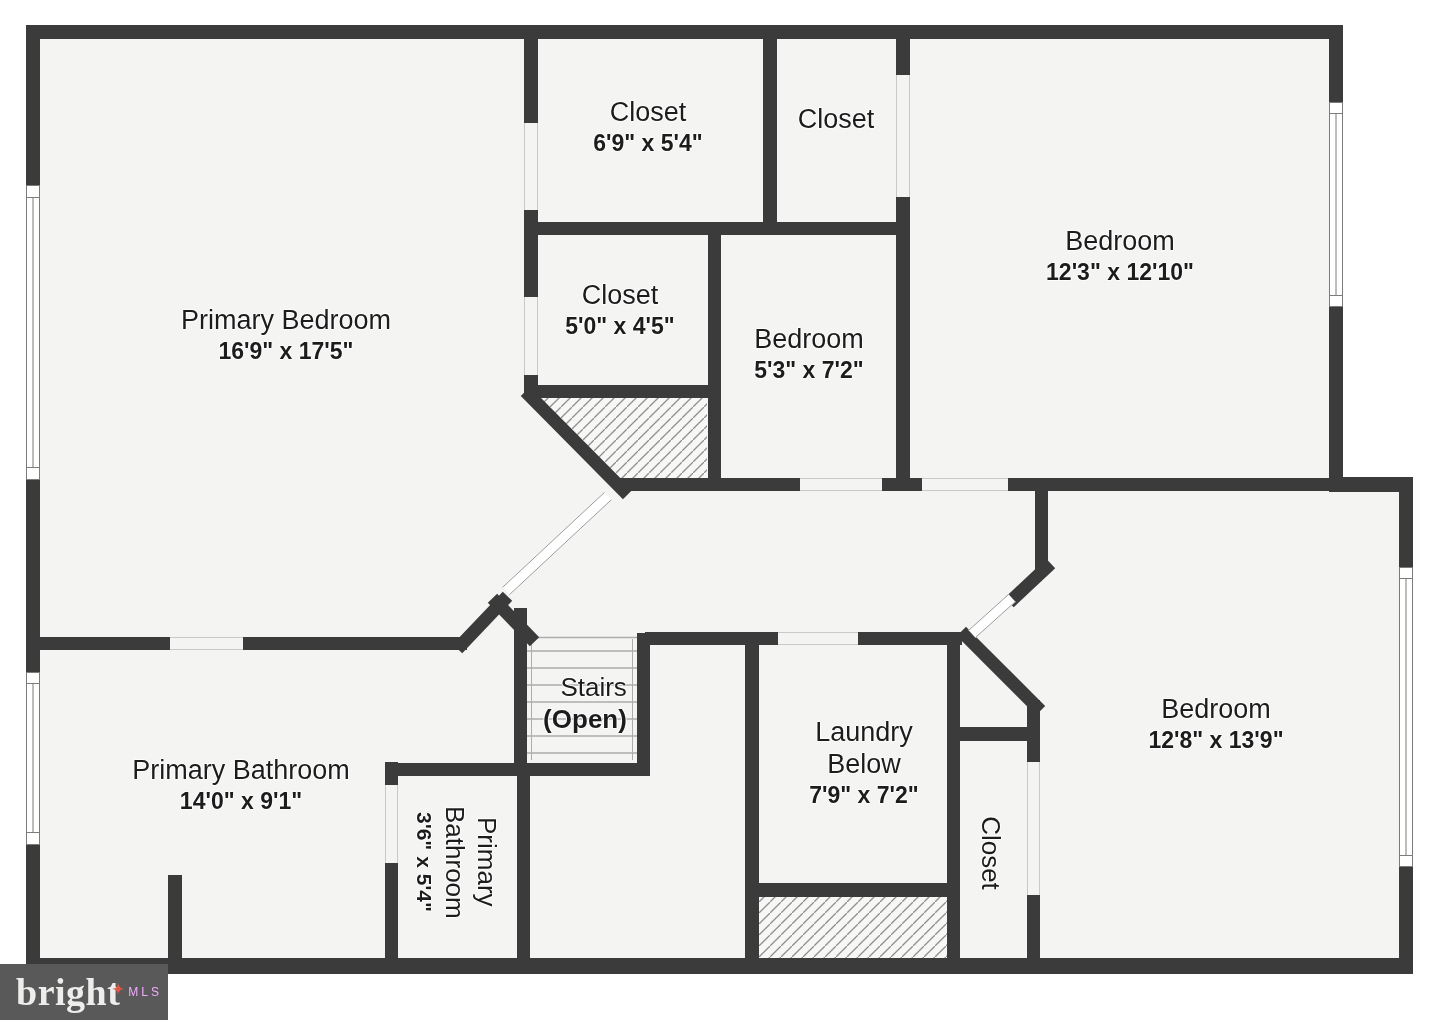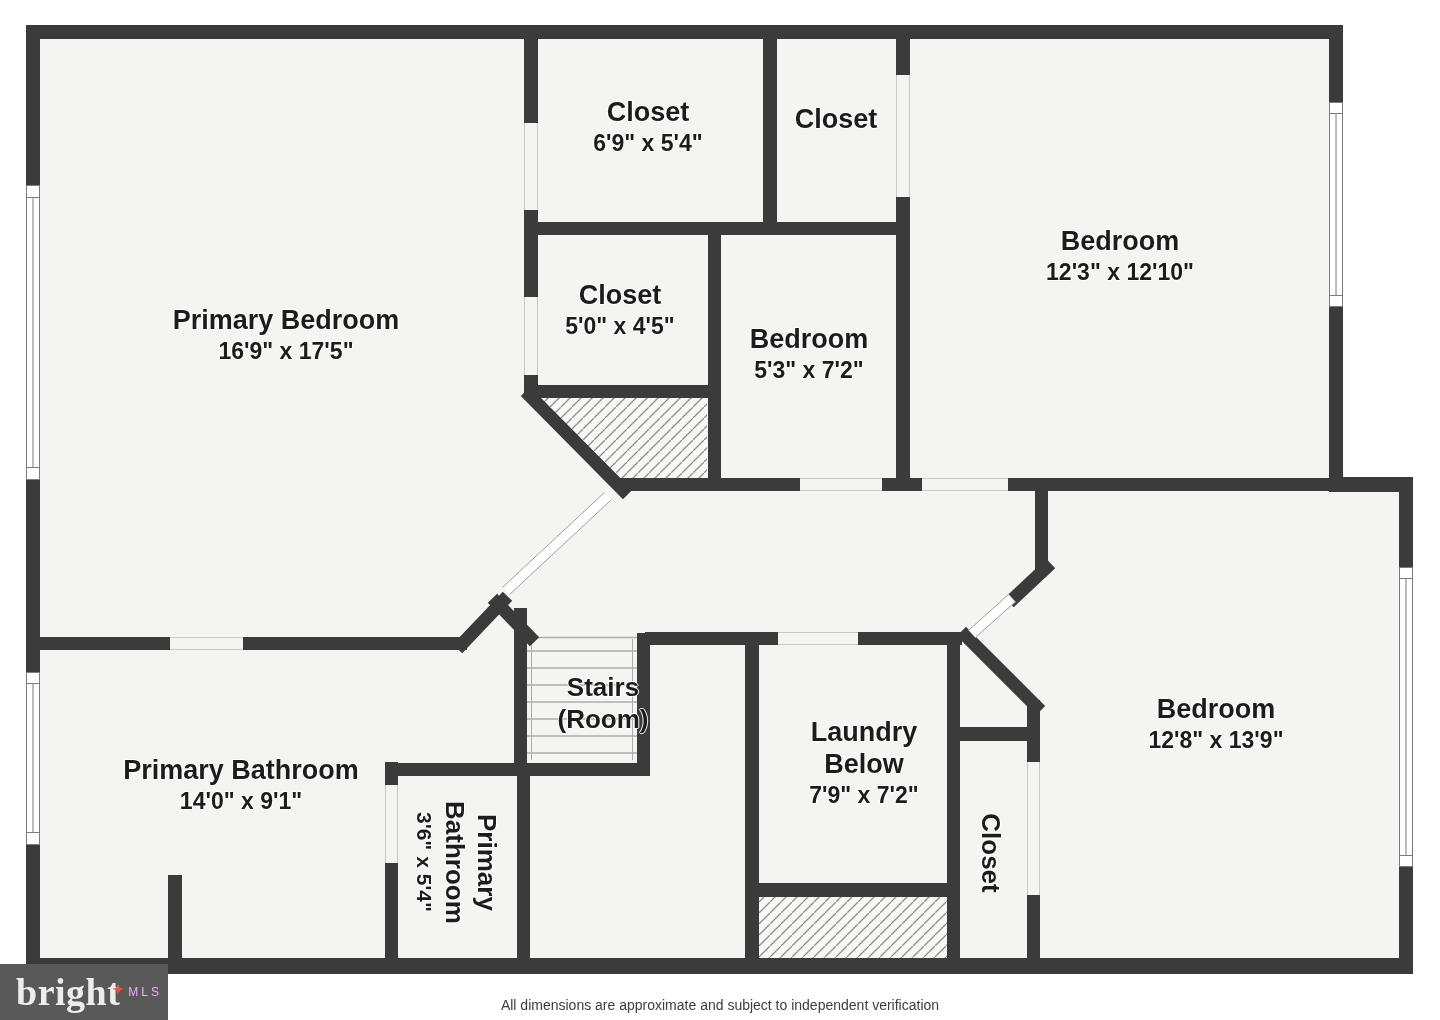--- a/index.html
+++ b/index.html
@@ -5,21 +5,21 @@
   html,body{margin:0;padding:0;background:#ffffff;}
   .plan{position:relative;width:1440px;height:1020px;background:#ffffff;overflow:hidden;
         font-family:"Liberation Sans",sans-serif;}
   .plan svg{position:absolute;left:0;top:0;}
   .wall{fill:#3b3b3b;}
   .wline{stroke:#3b3b3b;stroke-width:13;stroke-linecap:square;}
   .label{position:absolute;transform:translate(-50%,-50%);text-align:center;color:#1c1c1c;
          white-space:nowrap;z-index:5;
          text-shadow:0 1px 0 rgba(255,255,255,.85),0 -1px 0 rgba(255,255,255,.85),
                      1px 0 0 rgba(255,255,255,.85),-1px 0 0 rgba(255,255,255,.85);}
-  .rname{font-size:27px;font-weight:bold;line-height:1.18;}
+  .rname{font-size:27px;font-weight:normal;line-height:1.18;}
   .rdims{font-size:23px;font-weight:bold;line-height:1.3;}
   .rsub{font-size:26px;font-weight:bold;line-height:1.25;}
   .label-stairs .rname{font-size:26px;}
   .label-laundry .rname{white-space:normal;width:150px;margin:0 auto;}
   .label-open .rname{font-size:27px;}
   .vert{writing-mode:vertical-rl;white-space:normal;}
   .vert .rname{font-size:26px;line-height:1.25;}
   .vert .rdims{font-size:21px;line-height:1.3;}
   .vert-pb .rname{height:170px;}
   .logo{position:absolute;left:0;top:964px;width:168px;height:56px;background:#59595a;
@@ -204,38 +204,37 @@
     <div class="rdims">5'3" x 7'2"</div>
   </div>
   <div class="label" style="left:241px;top:786px;">
     <div class="rname">Primary Bathroom</div>
     <div class="rdims">14'0" x 9'1"</div>
   </div>
   <div class="label vert vert-pb" style="left:457px;top:862px;">
     <div class="rname">Primary Bathroom</div>
     <div class="rdims">3'6" x 5'4"</div>
   </div>
-  <div class="label label-stairs" style="left:603px;top:704px;">
+  <div class="label label-stairs" style="left:585px;top:704px;text-align:right;">
     <div class="rname">Stairs</div>
-    <div class="rsub">(Room)</div>
+    <div class="rsub">(Open)</div>
   </div>
   <div class="label label-laundry" style="left:864px;top:764px;">
     <div class="rname">Laundry Below</div>
     <div class="rdims">7'9" x 7'2"</div>
   </div>
   <div class="label vert" style="left:991px;top:853px;">
     <div class="rname">Closet</div>
   </div>
   <div class="label" style="left:1216px;top:725px;">
     <div class="rname">Bedroom</div>
     <div class="rdims">12'8" x 13'9"</div>
   </div>
 
   <div class="logo">
     <span class="logo-brand">bright</span>
       <span class="logo-brand" style="width:0;">
         <i class="logo-star">✦</i>
       </span>
     <span class="logo-suffix">MLS</span>
   </div>
-  <div class="disclaimer">All dimensions are approximate and subject to independent verification</div>
 
 </div>
 
 </body></html>

